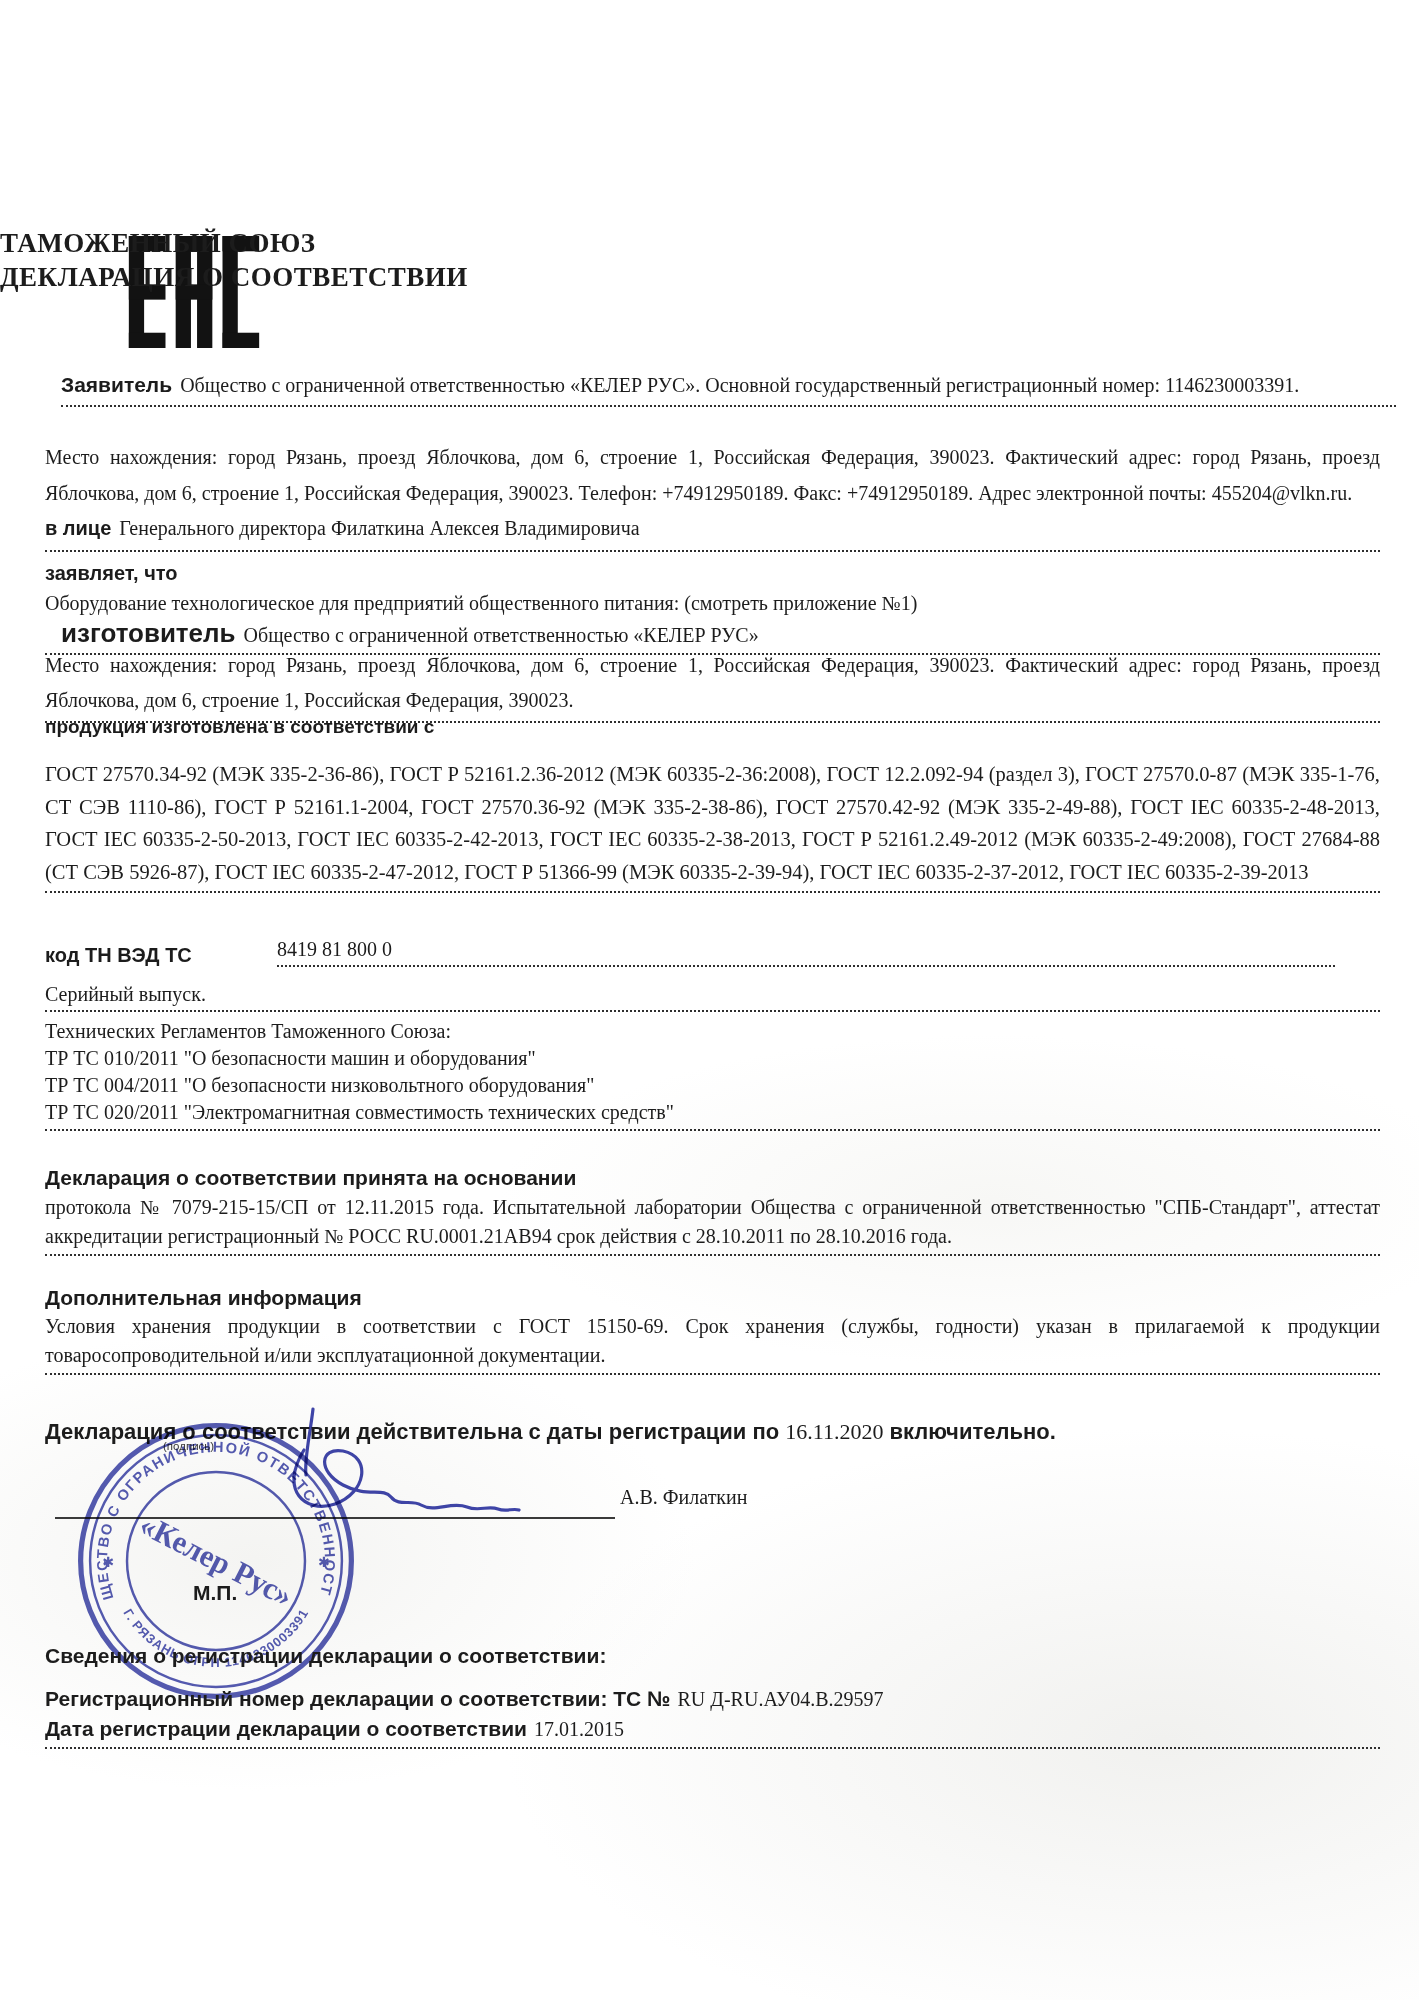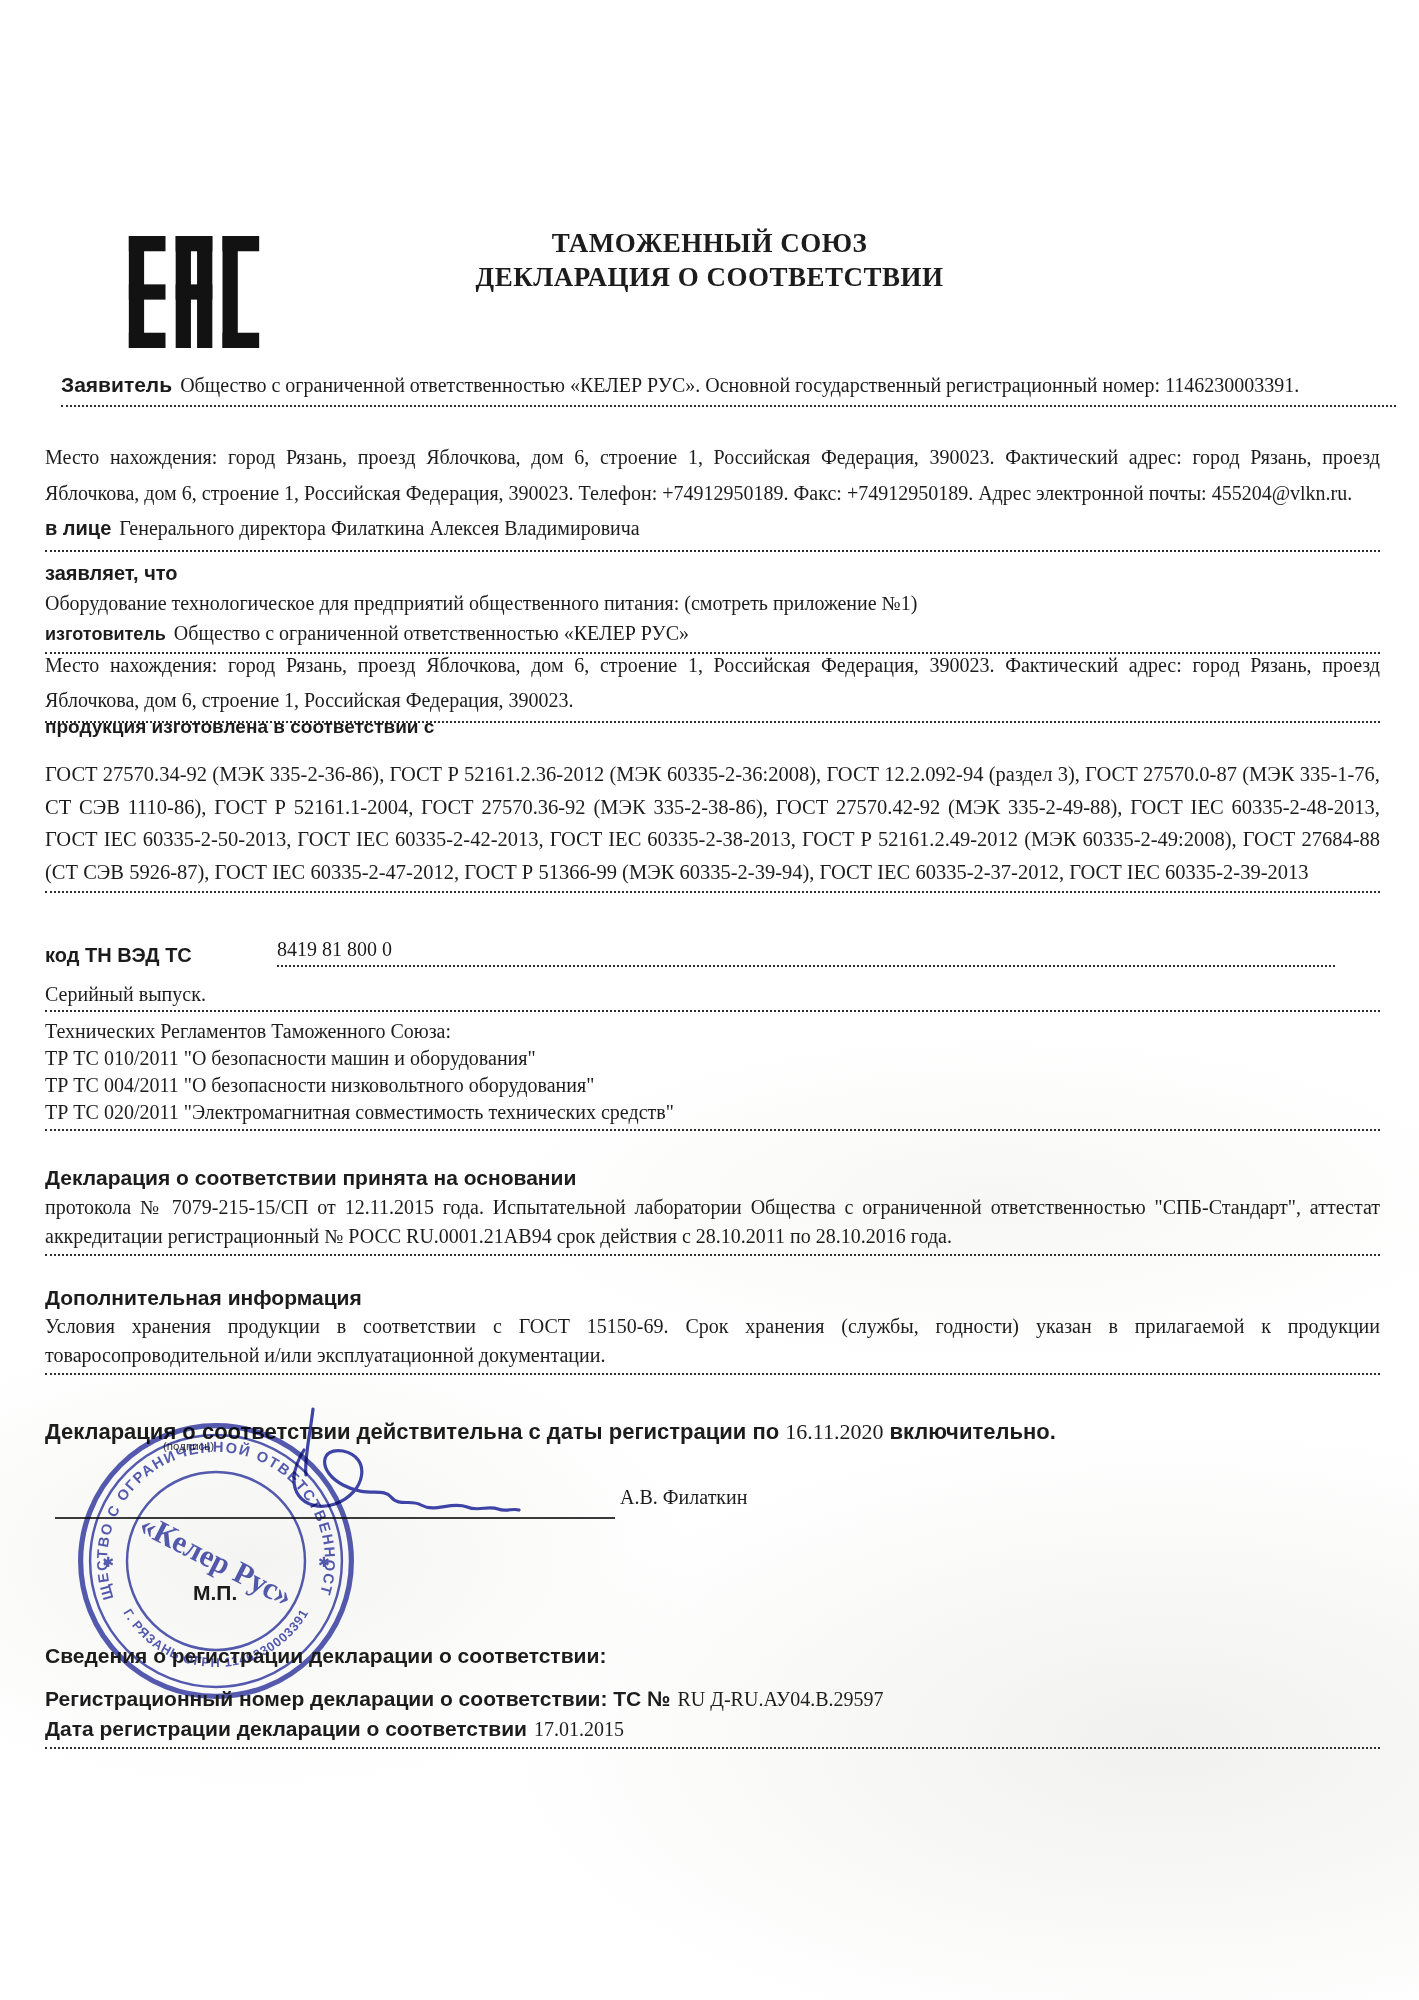--- a/index.html
+++ b/index.html
@@ -14,21 +14,21 @@
   }
   .abs{position:absolute;}
   .ser{font-family:"Liberation Serif","DejaVu Serif",serif;}
   .sans{font-family:"Liberation Sans","DejaVu Sans",sans-serif;}
   .b{font-weight:bold;}
   p{margin:0;}
   .body-txt{font-size:20px;}
   .just{text-align:justify;}
   .dot{border-bottom:2.4px dotted #2e2e2e;padding-bottom:3px;}
   .lbl{font-family:"Liberation Sans","DejaVu Sans",sans-serif;font-weight:bold;padding-right:8px;}
-  .title{font-size:27px;line-height:34px;letter-spacing:.5px;text-align:center;font-weight:bold;}
+  .title{font-size:27px;line-height:34px;letter-spacing:.5px;text-align:left;font-weight:bold;}
   .hdr{font-family:"Liberation Sans","DejaVu Sans",sans-serif;font-weight:bold;font-size:21px;}
   .tnved-row{display:flex;align-items:flex-end;}
   .tnved-label{width:232px;flex:none;}
   .tnved-val{flex:1;border-bottom:2.4px dotted #2e2e2e;padding-bottom:4px;}
   .sig-line{border-top:2px solid #3a3a3a;}
   .small-cap{font-size:11.5px;line-height:15px;color:#3a3a3a;}
   .stamp-wrap{mix-blend-mode:multiply;opacity:.88;}
   .sig-wrap{mix-blend-mode:multiply;opacity:.92;}
 </style>
 </head>
@@ -68,21 +68,21 @@
 
   <div class="abs ser body-txt" style="left:45px;top:440px;width:1335px;line-height:35.5px;">
     <p class="dot just"><span>Место нахождения: город Рязань, проезд Яблочкова, дом 6, строение 1, Российская Федерация, 390023. Фактический адрес: город Рязань, проезд Яблочкова, дом 6, строение 1, Российская Федерация, 390023. Телефон: +74912950189. Факс: +74912950189. Адрес электронной почты: 455204@vlkn.ru.</span><br>
     <span class="lbl">в лице</span><span>Генерального директора Филаткина Алексея Владимировича</span></p>
   </div>
 
   <div class="abs ser body-txt" style="left:45px;top:558px;width:1335px;line-height:30px;">
     <p class="dot">
       <span class="lbl" style="display:block;">заявляет, что</span>
       <span style="display:block;">Оборудование технологическое для предприятий общественного питания: (смотреть приложение №1)</span>
-      <span style="display:block;"><span class="lbl" style="font-size:18px;">изготовитель</span><span>Общество с ограниченной ответственностью «КЕЛЕР РУС»</span></span>
+      <span style="display:block;"><span class="lbl" style="font-size:26px;margin-left:16px;">изготовитель</span><span>Общество с ограниченной ответственностью «КЕЛЕР РУС»</span></span>
     </p>
   </div>
 
   <div class="abs ser body-txt" style="left:45px;top:648px;width:1335px;line-height:35px;">
     <p class="dot just">Место нахождения: город Рязань, проезд Яблочкова, дом 6, строение 1, Российская Федерация, 390023. Фактический адрес: город Рязань, проезд Яблочкова, дом 6, строение 1, Российская Федерация, 390023.</p>
   </div>
 
   <div class="abs" style="left:45px;top:714px;width:1335px;">
     <p class="sans b" style="font-size:19px;line-height:26px;margin-bottom:18px;">продукция изготовлена в соответствии с</p>
     <p class="ser just dot" style="font-size:20.5px;line-height:32.5px;">ГОСТ 27570.34-92 (МЭК 335-2-36-86), ГОСТ Р 52161.2.36-2012 (МЭК 60335-2-36:2008), ГОСТ 12.2.092-94 (раздел 3), ГОСТ 27570.0-87 (МЭК 335-1-76, СТ СЭВ 1110-86), ГОСТ Р 52161.1-2004, ГОСТ 27570.36-92 (МЭК 335-2-38-86), ГОСТ 27570.42-92 (МЭК 335-2-49-88), ГОСТ IEC 60335-2-48-2013, ГОСТ IEC 60335-2-50-2013, ГОСТ IEC 60335-2-42-2013, ГОСТ IEC 60335-2-38-2013, ГОСТ Р 52161.2.49-2012 (МЭК 60335-2-49:2008), ГОСТ 27684-88 (СТ СЭВ 5926-87), ГОСТ IEC 60335-2-47-2012, ГОСТ Р 51366-99 (МЭК 60335-2-39-94), ГОСТ IEC 60335-2-37-2012, ГОСТ IEC 60335-2-39-2013</p>

